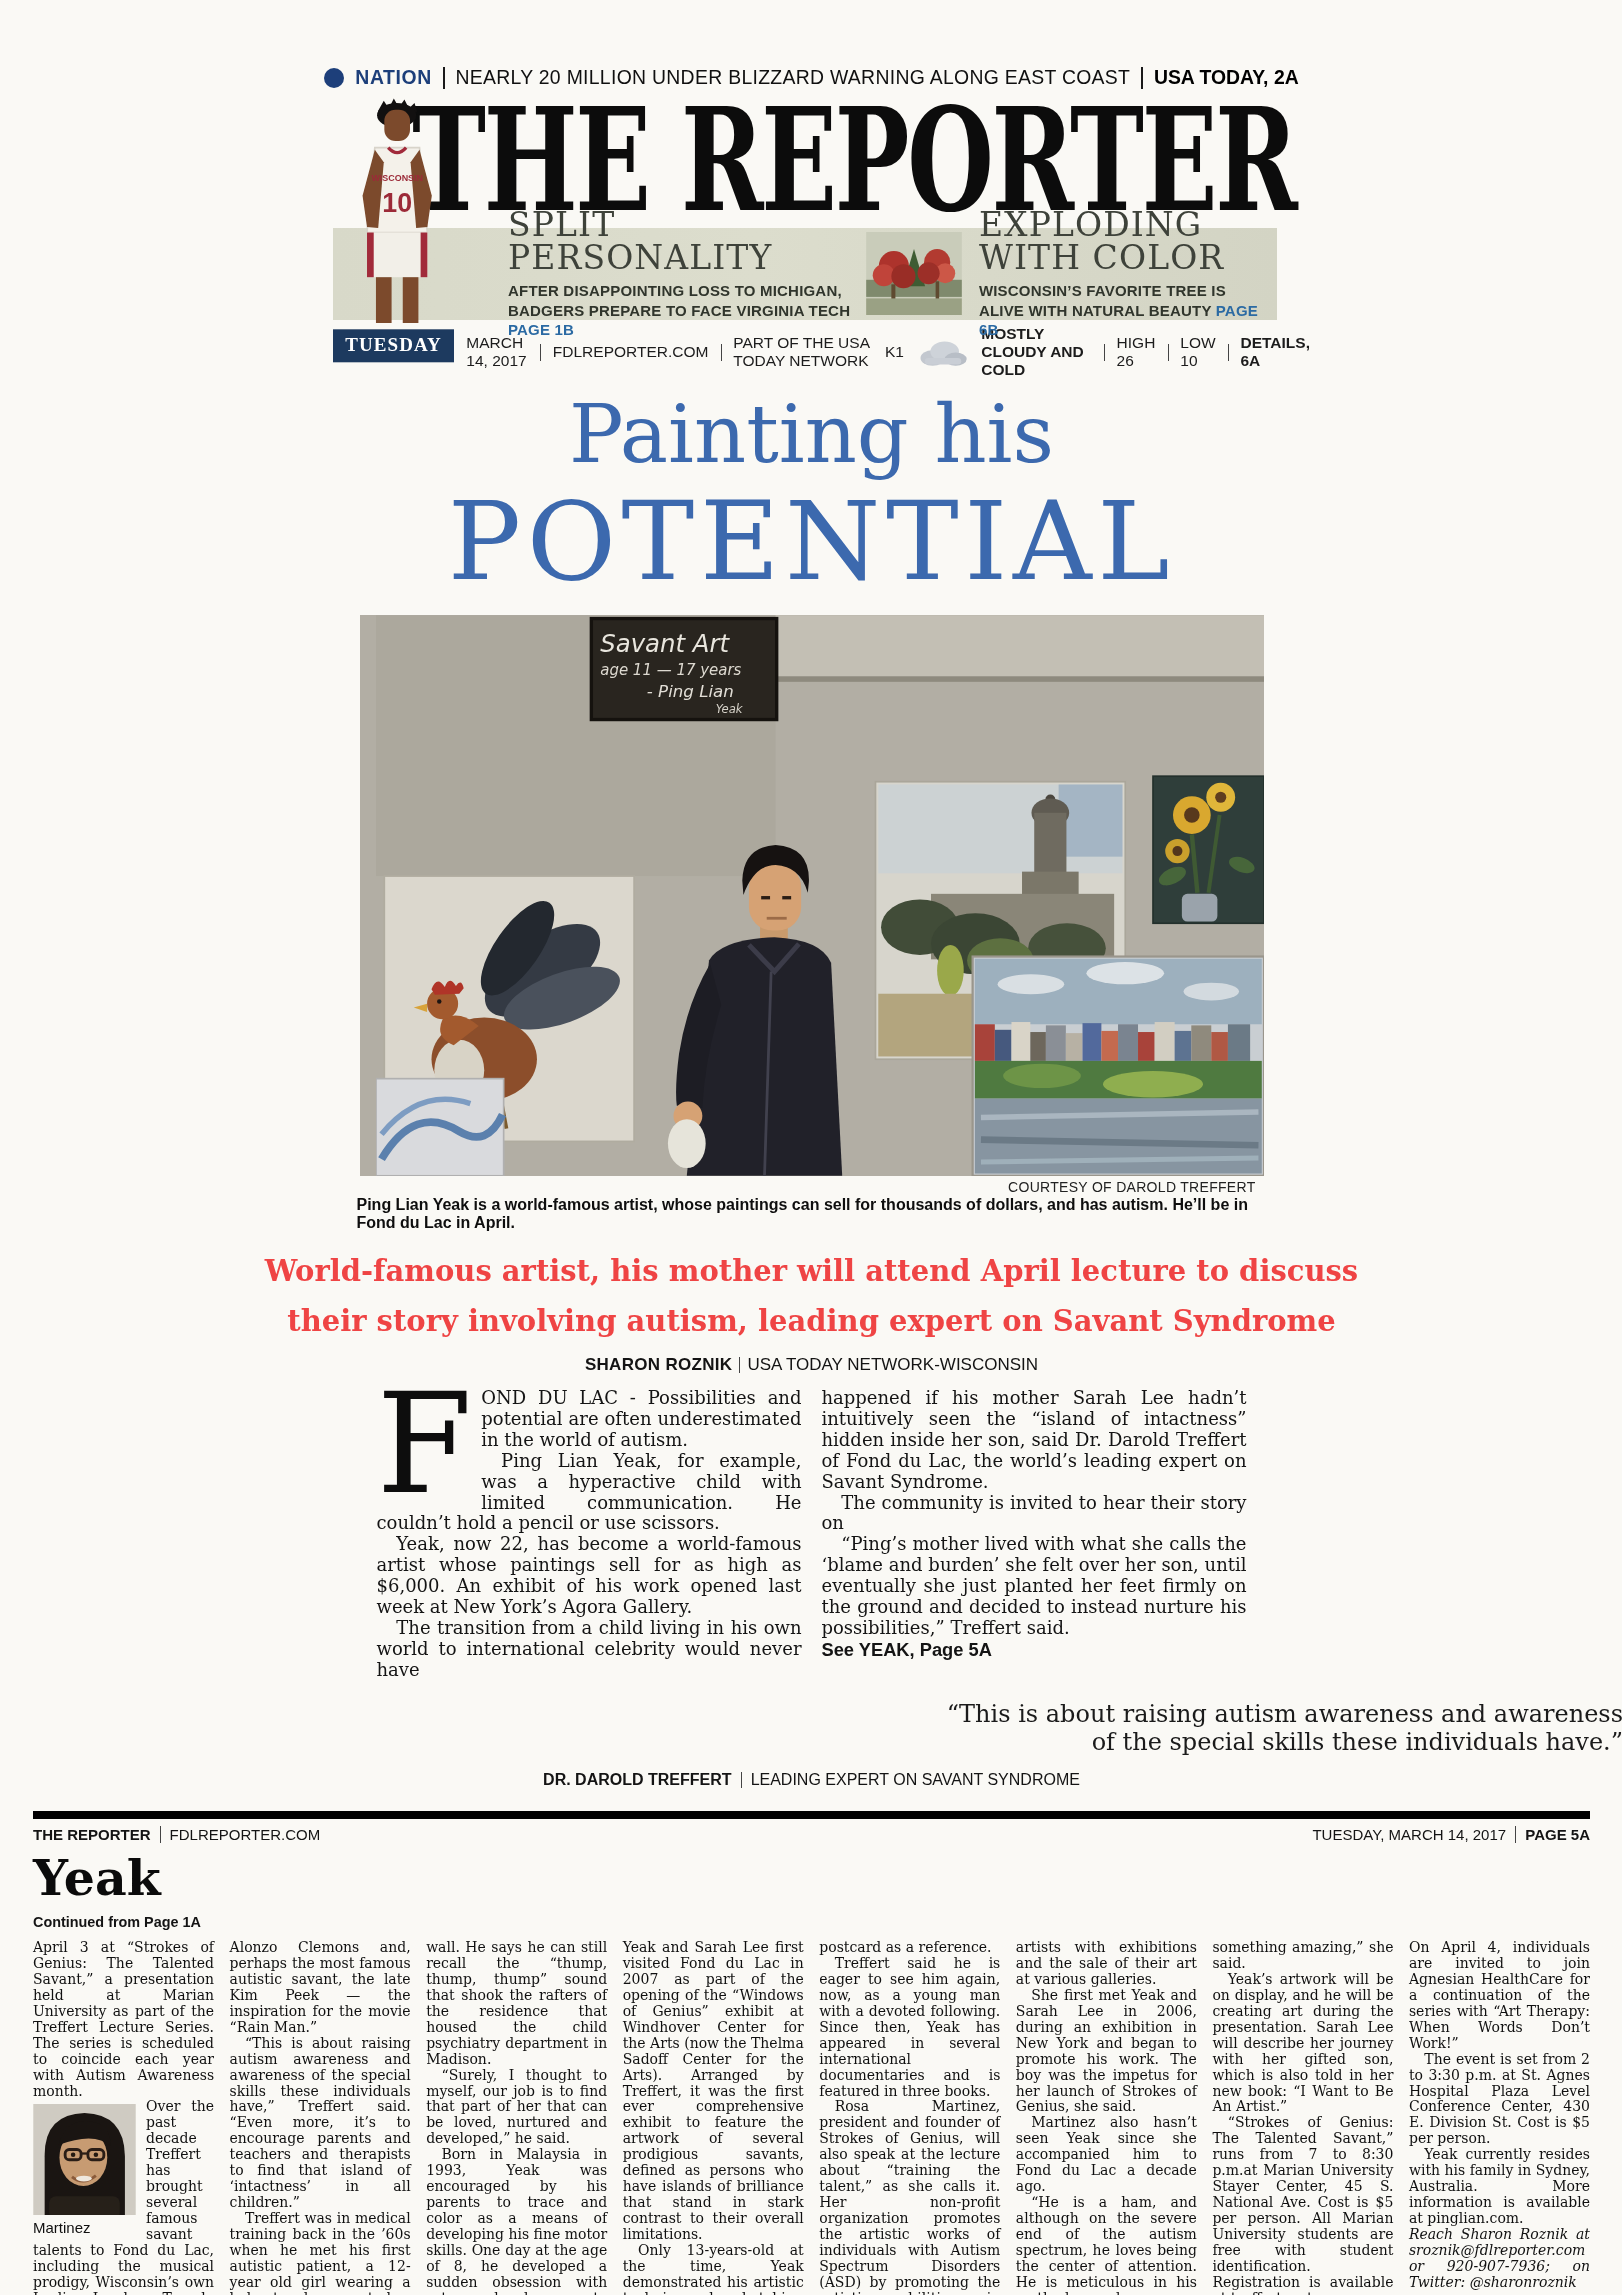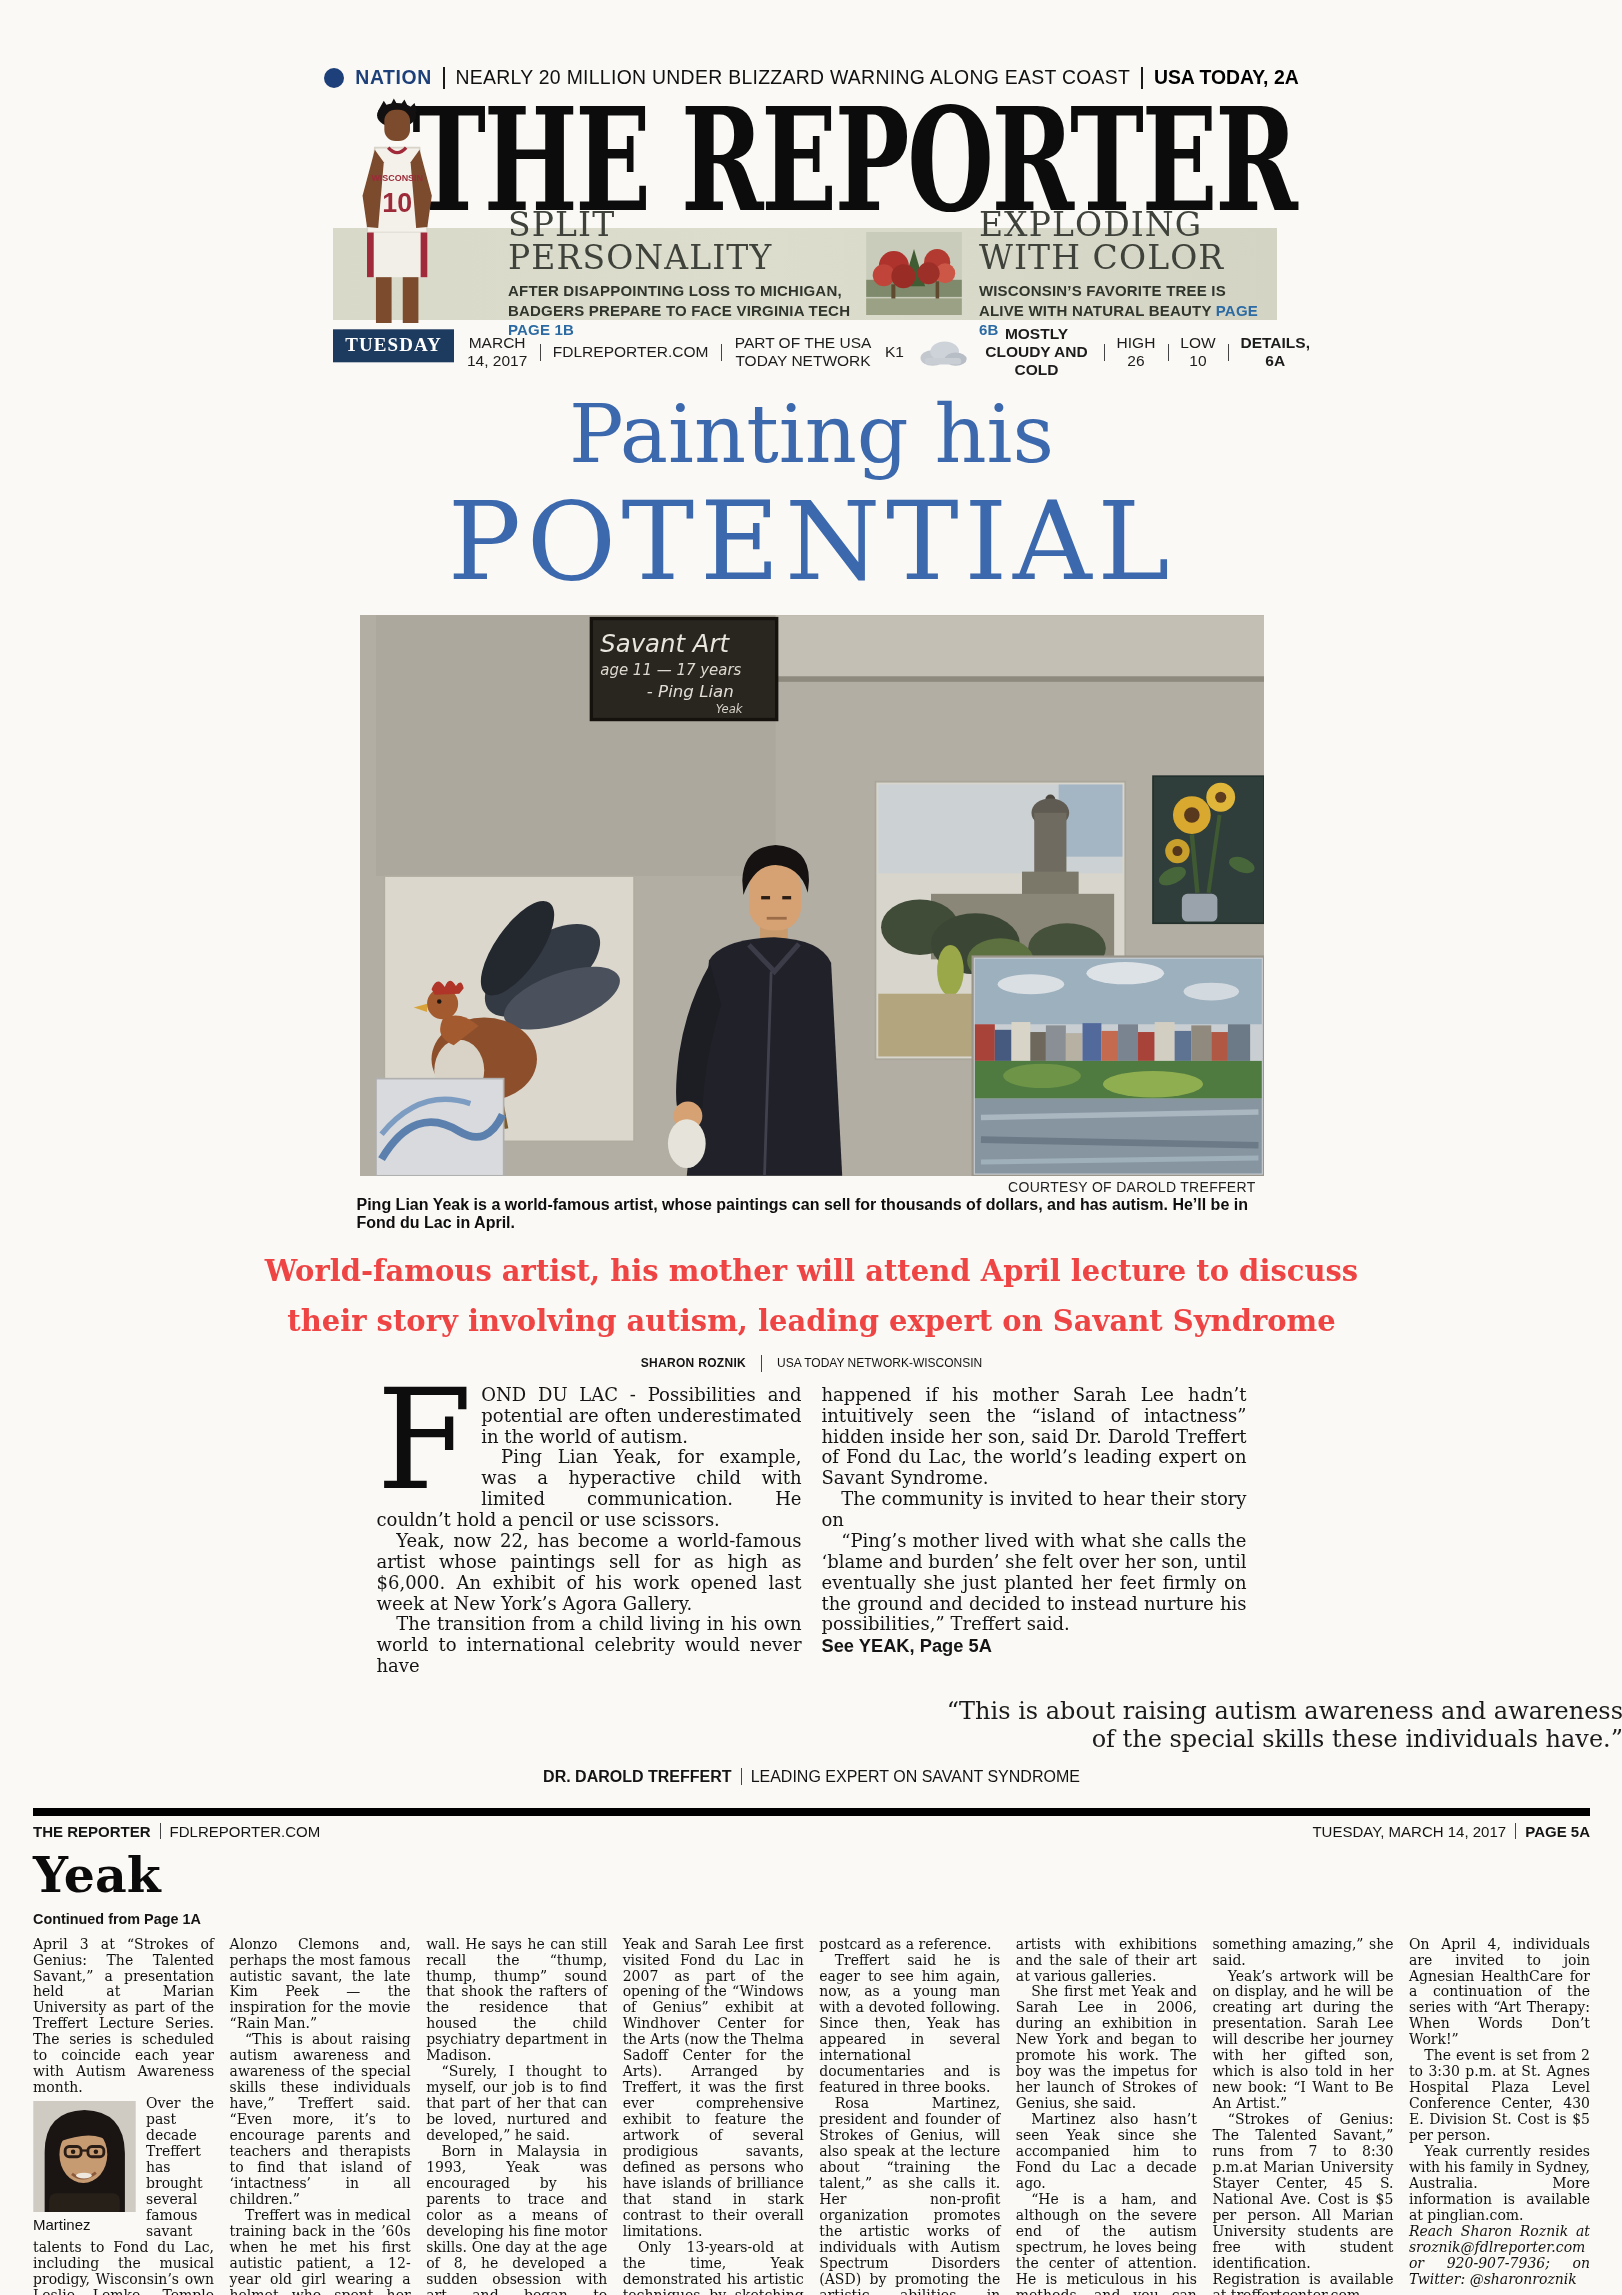--- a/index.html
+++ b/index.html
@@ -30,43 +30,43 @@
   .teaser-left{margin-left:175px;width:344px;}
   .teaser-title{font-family:"DejaVu Serif",serif;font-size:33px;color:#3e423a;letter-spacing:1.1px;line-height:1;}
   .teaser-sub{margin-top:7.8px;font-family:"Liberation Sans",sans-serif;font-weight:bold;
               font-size:15px;color:#30352c;line-height:1.3;letter-spacing:0.2px;}
   .page-ref{color:#2b6aa3;}
   .tree-wrap{width:108px;height:83px;flex:0 0 auto;margin:0 7.8px;}
   .teaser-right{width:289px;margin-left:3.3px;}
 
   
   .date-strip{margin:5.6px 0 0 333px;width:977px;display:flex;align-items:center;gap:12.2px;
-              font-family:"Liberation Sans",sans-serif;font-size:15.5px;color:#1c1c1c;text-align:center;}
+              font-family:"Liberation Sans",sans-serif;font-size:15.5px;color:#1c1c1c;}
   .day-badge{background:#1d3a5f;color:#fff;font-family:"Liberation Serif",serif;font-weight:bold;
              font-size:19px;letter-spacing:1.1px;padding:5.6px 12.2px;transform:translateY(-6.7px);}
   .date-strip .b{font-weight:bold;}
   .cloud-wrap{width:53px;height:33px;flex:0 0 auto;}
 
   
   .headline{margin-top:14.4px;text-align:center;color:#3c69ae;}
   .headline-l1{font-size:81px;line-height:1;}
   .headline-l2{font-size:109px;line-height:1;letter-spacing:5.6px;margin-top:12.2px;}
 
   
   .photo-block{width:888px;height:561px;margin:19px auto 0;background:#b2aea4;position:relative;padding-left:16px;}
   .photo-block svg{display:block;}
   .credit-line{width:888px;margin:3.3px auto 0;text-align:right;font-family:"Liberation Sans",sans-serif;
                font-size:14px;color:#222;letter-spacing:0.3px;}
   .caption-line{width:910px;margin:1.1px auto 0;font-family:"Liberation Sans",sans-serif;font-weight:bold;
                 font-size:16px;color:#0e0e0e;}
 
   
   .subhead{margin-top:13.3px;text-align:center;font-weight:bold;font-size:29px;line-height:1.75;color:#ef4444;}
-  .byline{margin-top:7.8px;display:flex;justify-content:center;align-items:center;gap:15px;
-          font-family:"Liberation Sans",sans-serif;font-size:12px;}
+  .byline{margin-top:7.8px;display:flex;justify-content:center;align-items:center;gap:7px;
+          font-family:"Liberation Sans",sans-serif;font-size:17px;}
   .byline-name{font-weight:bold;letter-spacing:0.3px;}
 
   
   .story{width:870px;margin:13.3px auto 0;display:flex;gap:20px;}
   .scol{flex:1;text-align:justify;font-size:18px;line-height:1.16;}
   .scol p{margin:0;}
   .scol p + p{text-indent:1.1em;}
   .dropcap{float:left;font-size:138px;line-height:.75;padding:4.4px 9px 0 0;color:#0d0d0d;}
   .jump-line{margin-top:21px;font-family:"Liberation Sans",sans-serif;font-weight:bold;font-size:18.3px;text-indent:0!important;}
 

